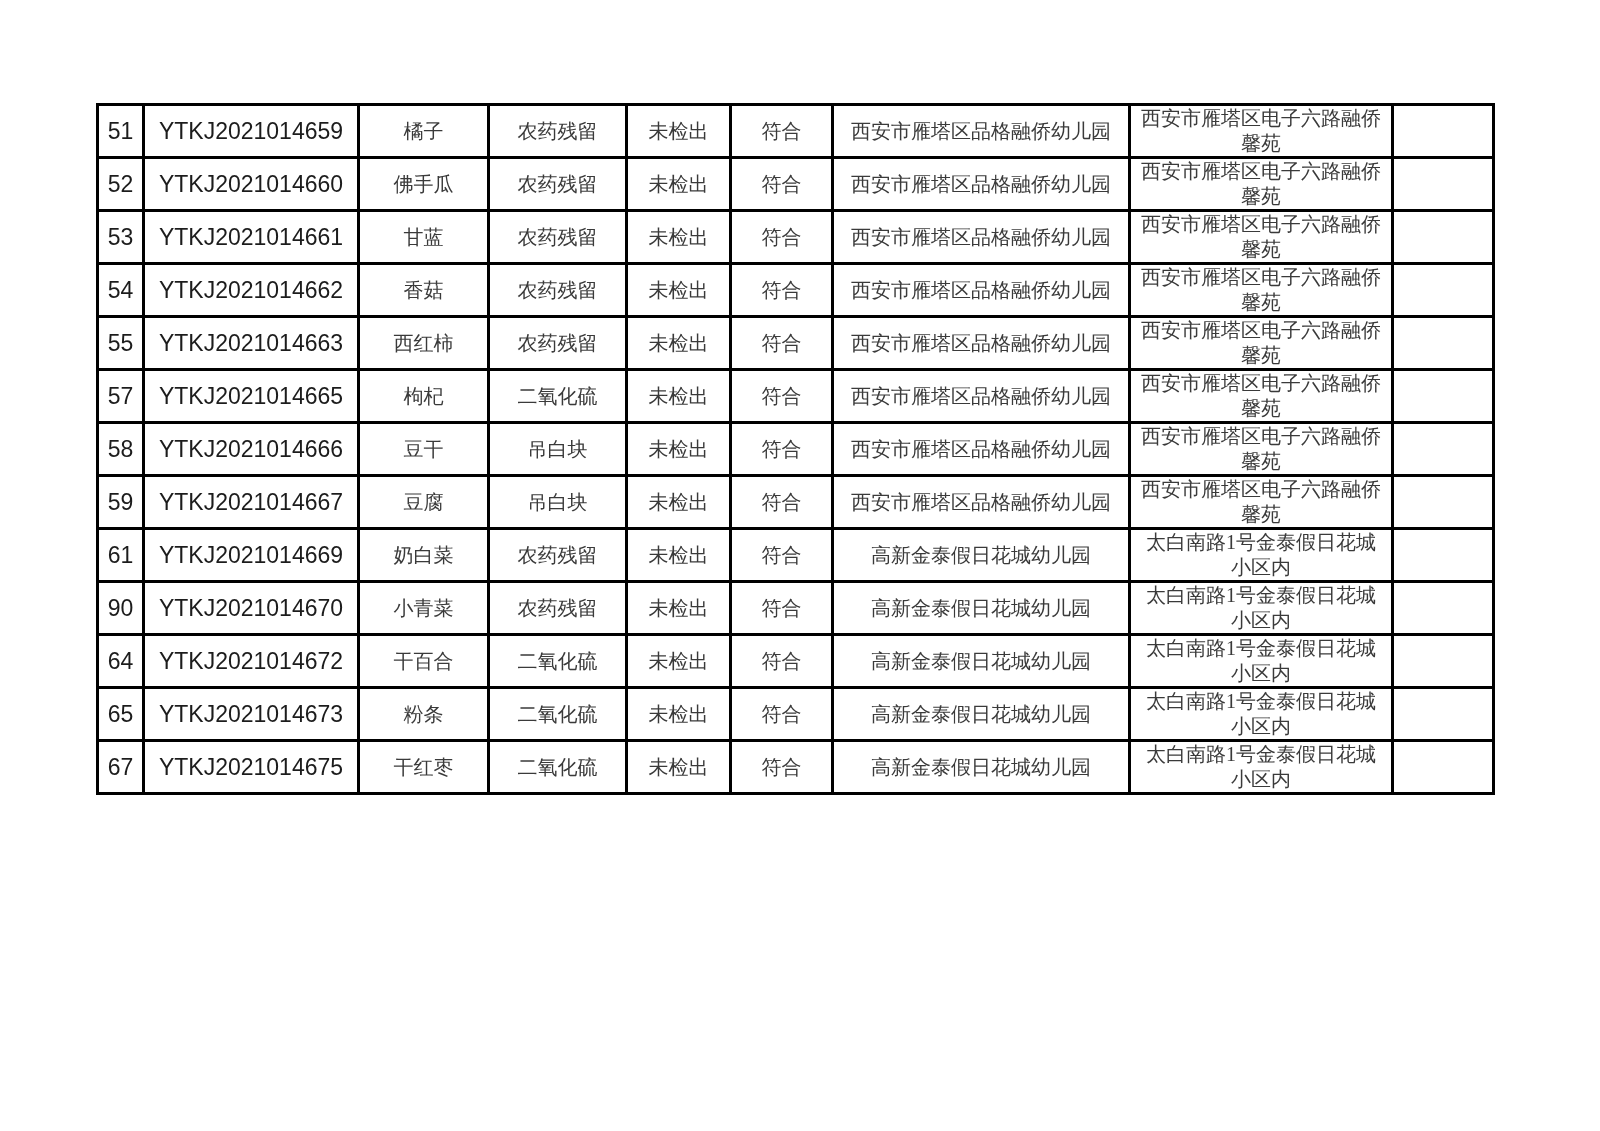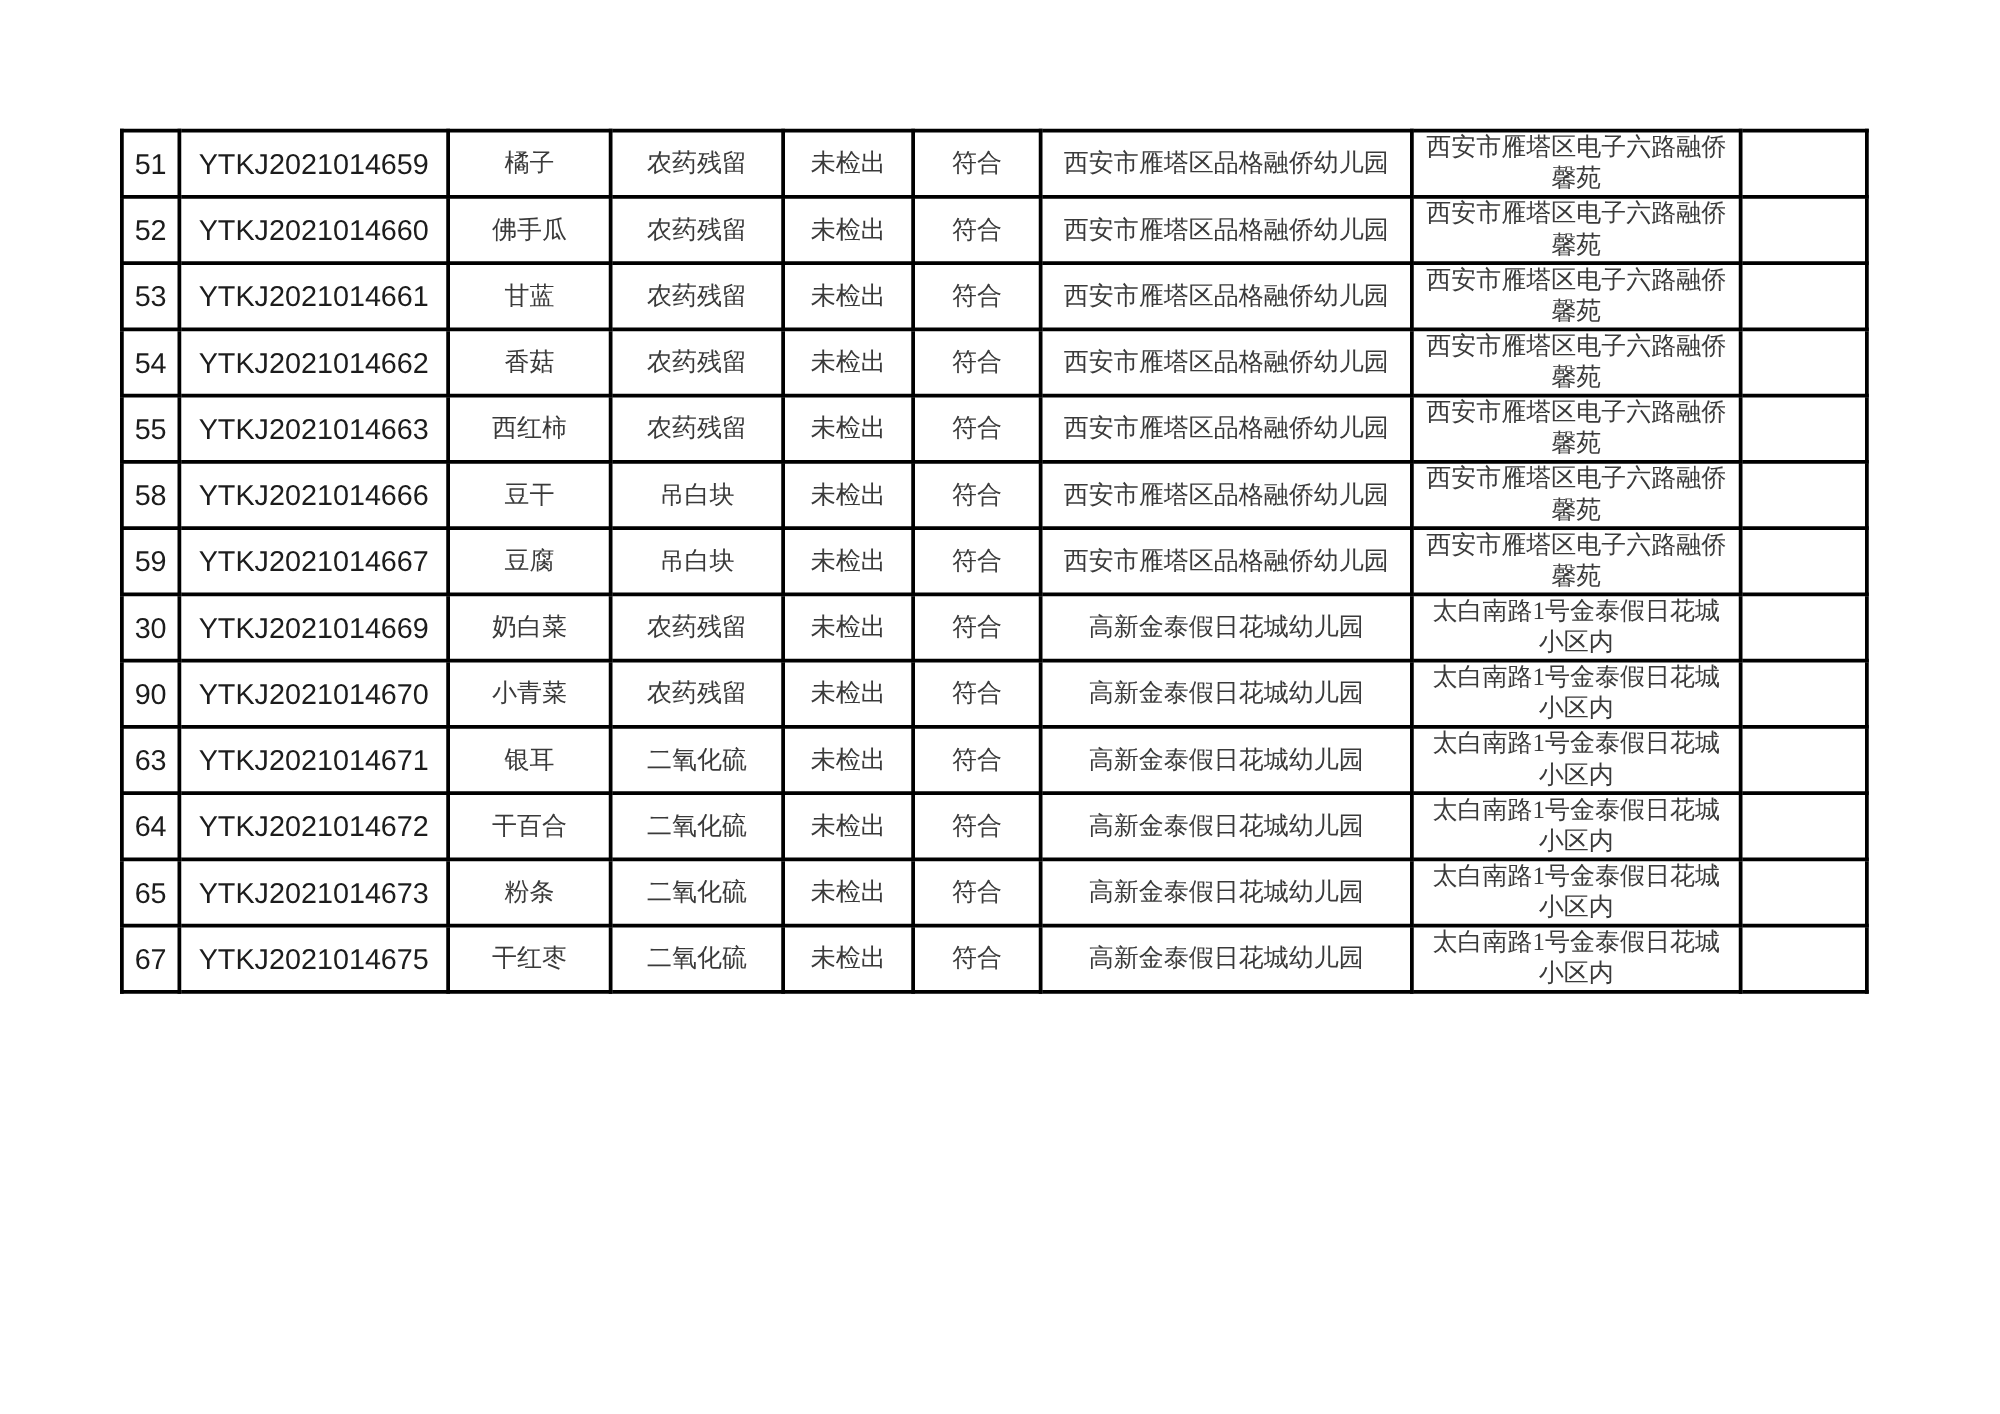--- a/index.html
+++ b/index.html
@@ -116,20 +116,31 @@
     <td class="c-num td-id">YTKJ2021014663</td>
     <td class="c-cn  td-name">西红柿</td>
     <td class="c-cn  td-item">农药残留</td>
     <td class="c-cn  td-result">未检出</td>
     <td class="c-cn  td-conclusion">符合</td>
     <td class="c-cn  td-org">西安市雁塔区品格融侨幼儿园</td>
     <td class="c-cn  td-addr"><span>西安市雁塔区电子六路融侨</span><br><span>馨苑</span></td>
     <td class="c-cn  td-remark"></td>
   </tr>
         <tr>
+    <td class="c-num td-no">57</td>
+    <td class="c-num td-id">YTKJ2021014665</td>
+    <td class="c-cn  td-name">枸杞</td>
+    <td class="c-cn  td-item">二氧化硫</td>
+    <td class="c-cn  td-result">未检出</td>
+    <td class="c-cn  td-conclusion">符合</td>
+    <td class="c-cn  td-org">西安市雁塔区品格融侨幼儿园</td>
+    <td class="c-cn  td-addr"><span>西安市雁塔区电子六路融侨</span><br><span>馨苑</span></td>
+    <td class="c-cn  td-remark"></td>
+  </tr>
+        <tr>
     <td class="c-num td-no">58</td>
     <td class="c-num td-id">YTKJ2021014666</td>
     <td class="c-cn  td-name">豆干</td>
     <td class="c-cn  td-item">吊白块</td>
     <td class="c-cn  td-result">未检出</td>
     <td class="c-cn  td-conclusion">符合</td>
     <td class="c-cn  td-org">西安市雁塔区品格融侨幼儿园</td>
     <td class="c-cn  td-addr"><span>西安市雁塔区电子六路融侨</span><br><span>馨苑</span></td>
     <td class="c-cn  td-remark"></td>
   </tr>
@@ -138,46 +149,35 @@
     <td class="c-num td-id">YTKJ2021014667</td>
     <td class="c-cn  td-name">豆腐</td>
     <td class="c-cn  td-item">吊白块</td>
     <td class="c-cn  td-result">未检出</td>
     <td class="c-cn  td-conclusion">符合</td>
     <td class="c-cn  td-org">西安市雁塔区品格融侨幼儿园</td>
     <td class="c-cn  td-addr"><span>西安市雁塔区电子六路融侨</span><br><span>馨苑</span></td>
     <td class="c-cn  td-remark"></td>
   </tr>
         <tr>
-    <td class="c-num td-no">30</td>
+    <td class="c-num td-no">61</td>
     <td class="c-num td-id">YTKJ2021014669</td>
     <td class="c-cn  td-name">奶白菜</td>
     <td class="c-cn  td-item">农药残留</td>
     <td class="c-cn  td-result">未检出</td>
     <td class="c-cn  td-conclusion">符合</td>
     <td class="c-cn  td-org">高新金泰假日花城幼儿园</td>
     <td class="c-cn  td-addr"><span>太白南路1号金泰假日花城</span><br><span>小区内</span></td>
     <td class="c-cn  td-remark"></td>
   </tr>
         <tr>
     <td class="c-num td-no">90</td>
     <td class="c-num td-id">YTKJ2021014670</td>
     <td class="c-cn  td-name">小青菜</td>
     <td class="c-cn  td-item">农药残留</td>
-    <td class="c-cn  td-result">未检出</td>
-    <td class="c-cn  td-conclusion">符合</td>
-    <td class="c-cn  td-org">高新金泰假日花城幼儿园</td>
-    <td class="c-cn  td-addr"><span>太白南路1号金泰假日花城</span><br><span>小区内</span></td>
-    <td class="c-cn  td-remark"></td>
-  </tr>
-        <tr>
-    <td class="c-num td-no">63</td>
-    <td class="c-num td-id">YTKJ2021014671</td>
-    <td class="c-cn  td-name">银耳</td>
-    <td class="c-cn  td-item">二氧化硫</td>
     <td class="c-cn  td-result">未检出</td>
     <td class="c-cn  td-conclusion">符合</td>
     <td class="c-cn  td-org">高新金泰假日花城幼儿园</td>
     <td class="c-cn  td-addr"><span>太白南路1号金泰假日花城</span><br><span>小区内</span></td>
     <td class="c-cn  td-remark"></td>
   </tr>
         <tr>
     <td class="c-num td-no">64</td>
     <td class="c-num td-id">YTKJ2021014672</td>
     <td class="c-cn  td-name">干百合</td>

